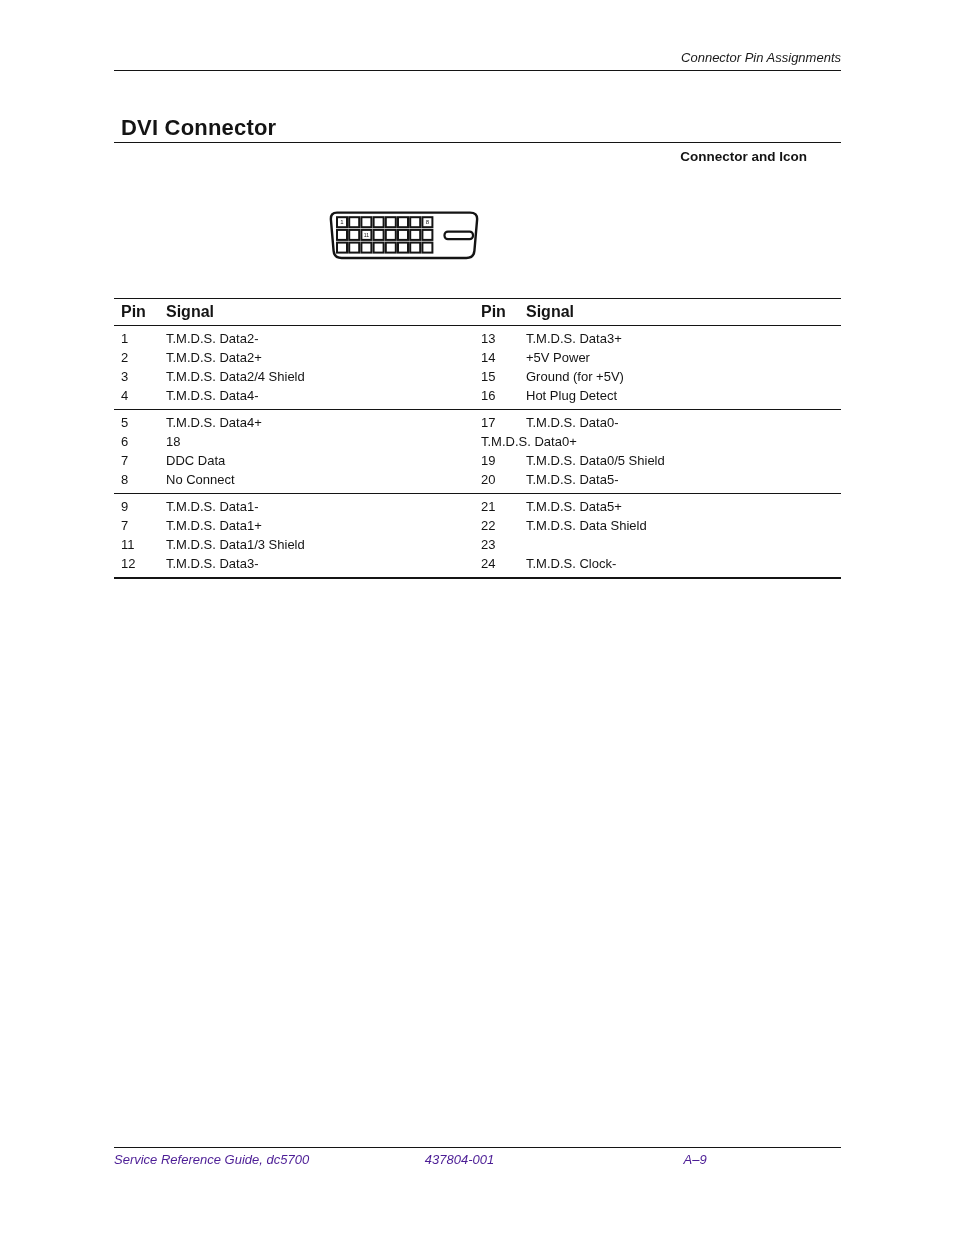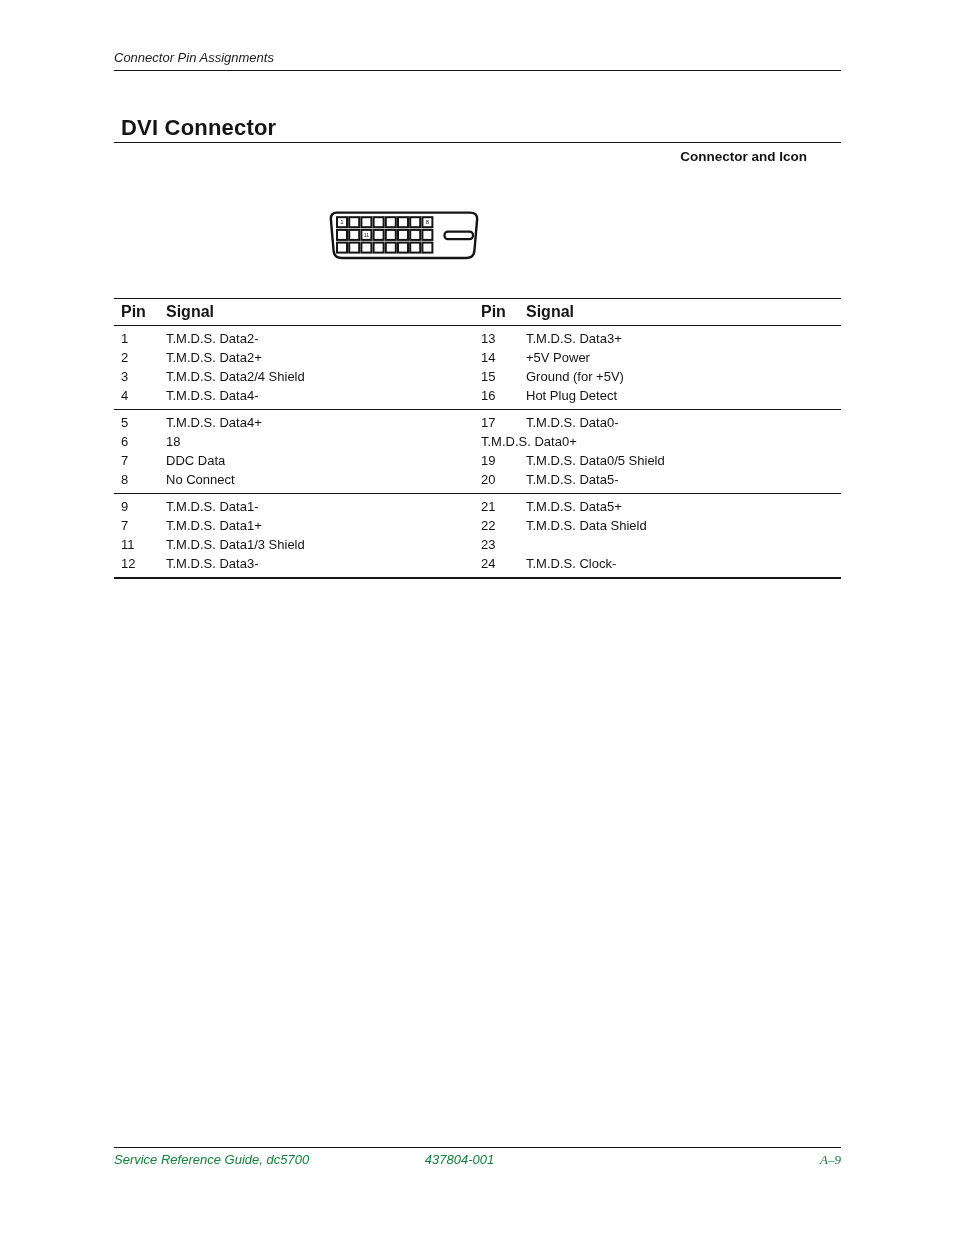--- a/index.html
+++ b/index.html
@@ -7,21 +7,21 @@
     position:relative;
     width:954px;height:1235px;
     background:#ffffff;
     font-family:"Liberation Sans","DejaVu Sans",sans-serif;
     color:#141414;
     overflow:hidden;
   }
   .rule{position:absolute;left:114px;width:727px;background:#141414;height:1.2px;}
   .running-head{
     position:absolute;top:50px;left:114px;width:727px;
-    font-style:italic;font-size:13px;color:#1a1a1a;
+    text-align:right;font-style:italic;font-size:13px;color:#1a1a1a;
   }
   .section-title{
     position:absolute;top:115px;left:121px;
     font-weight:bold;font-size:22px;letter-spacing:.2px;
   }
   .table-caption{
     position:absolute;top:149px;left:114px;width:727px;
     text-align:right;padding-right:34px;box-sizing:border-box;
     font-weight:bold;font-size:13.5px;
   }
@@ -35,24 +35,24 @@
   .t-head{height:25.5px;line-height:25.5px;border-bottom:1.5px solid #141414;font-weight:bold;font-size:16px;}
   .row-group{padding:3px 0 4px 0;border-bottom:1.3px solid #141414;}
   .row-group:last-child{border-bottom:2.6px solid #141414;}
   .t-row{display:grid;grid-template-columns:45px 315px 45px 1fr;padding-left:7px;height:19px;line-height:19px;}
   .pin-cell{white-space:nowrap;}
   .signal-cell{white-space:nowrap;}
   .footer-rule{top:1147px;}
   .page-footer{
     position:absolute;top:1152px;left:114px;width:727px;
     display:grid;grid-template-columns:1fr auto 1fr;
-    font-style:italic;font-size:13px;color:#15803d;gap:37px;
+    font-style:italic;font-size:13px;color:#4c1d95;gap:37px;
   }
   .page-footer .f-center{transform:translateX(-18px);}
-  .page-footer .f-right{text-align:right;font-family:Liberation Serif, serif;}
+  .page-footer .f-right{text-align:center;}
 </style>
 </head>
 <body>
 
 <div class="page">
 
   <div class="running-head">Connector Pin Assignments</div>
   <div class="rule" style="top:70px"></div>
 
   <div class="section-title">DVI Connector</div>

